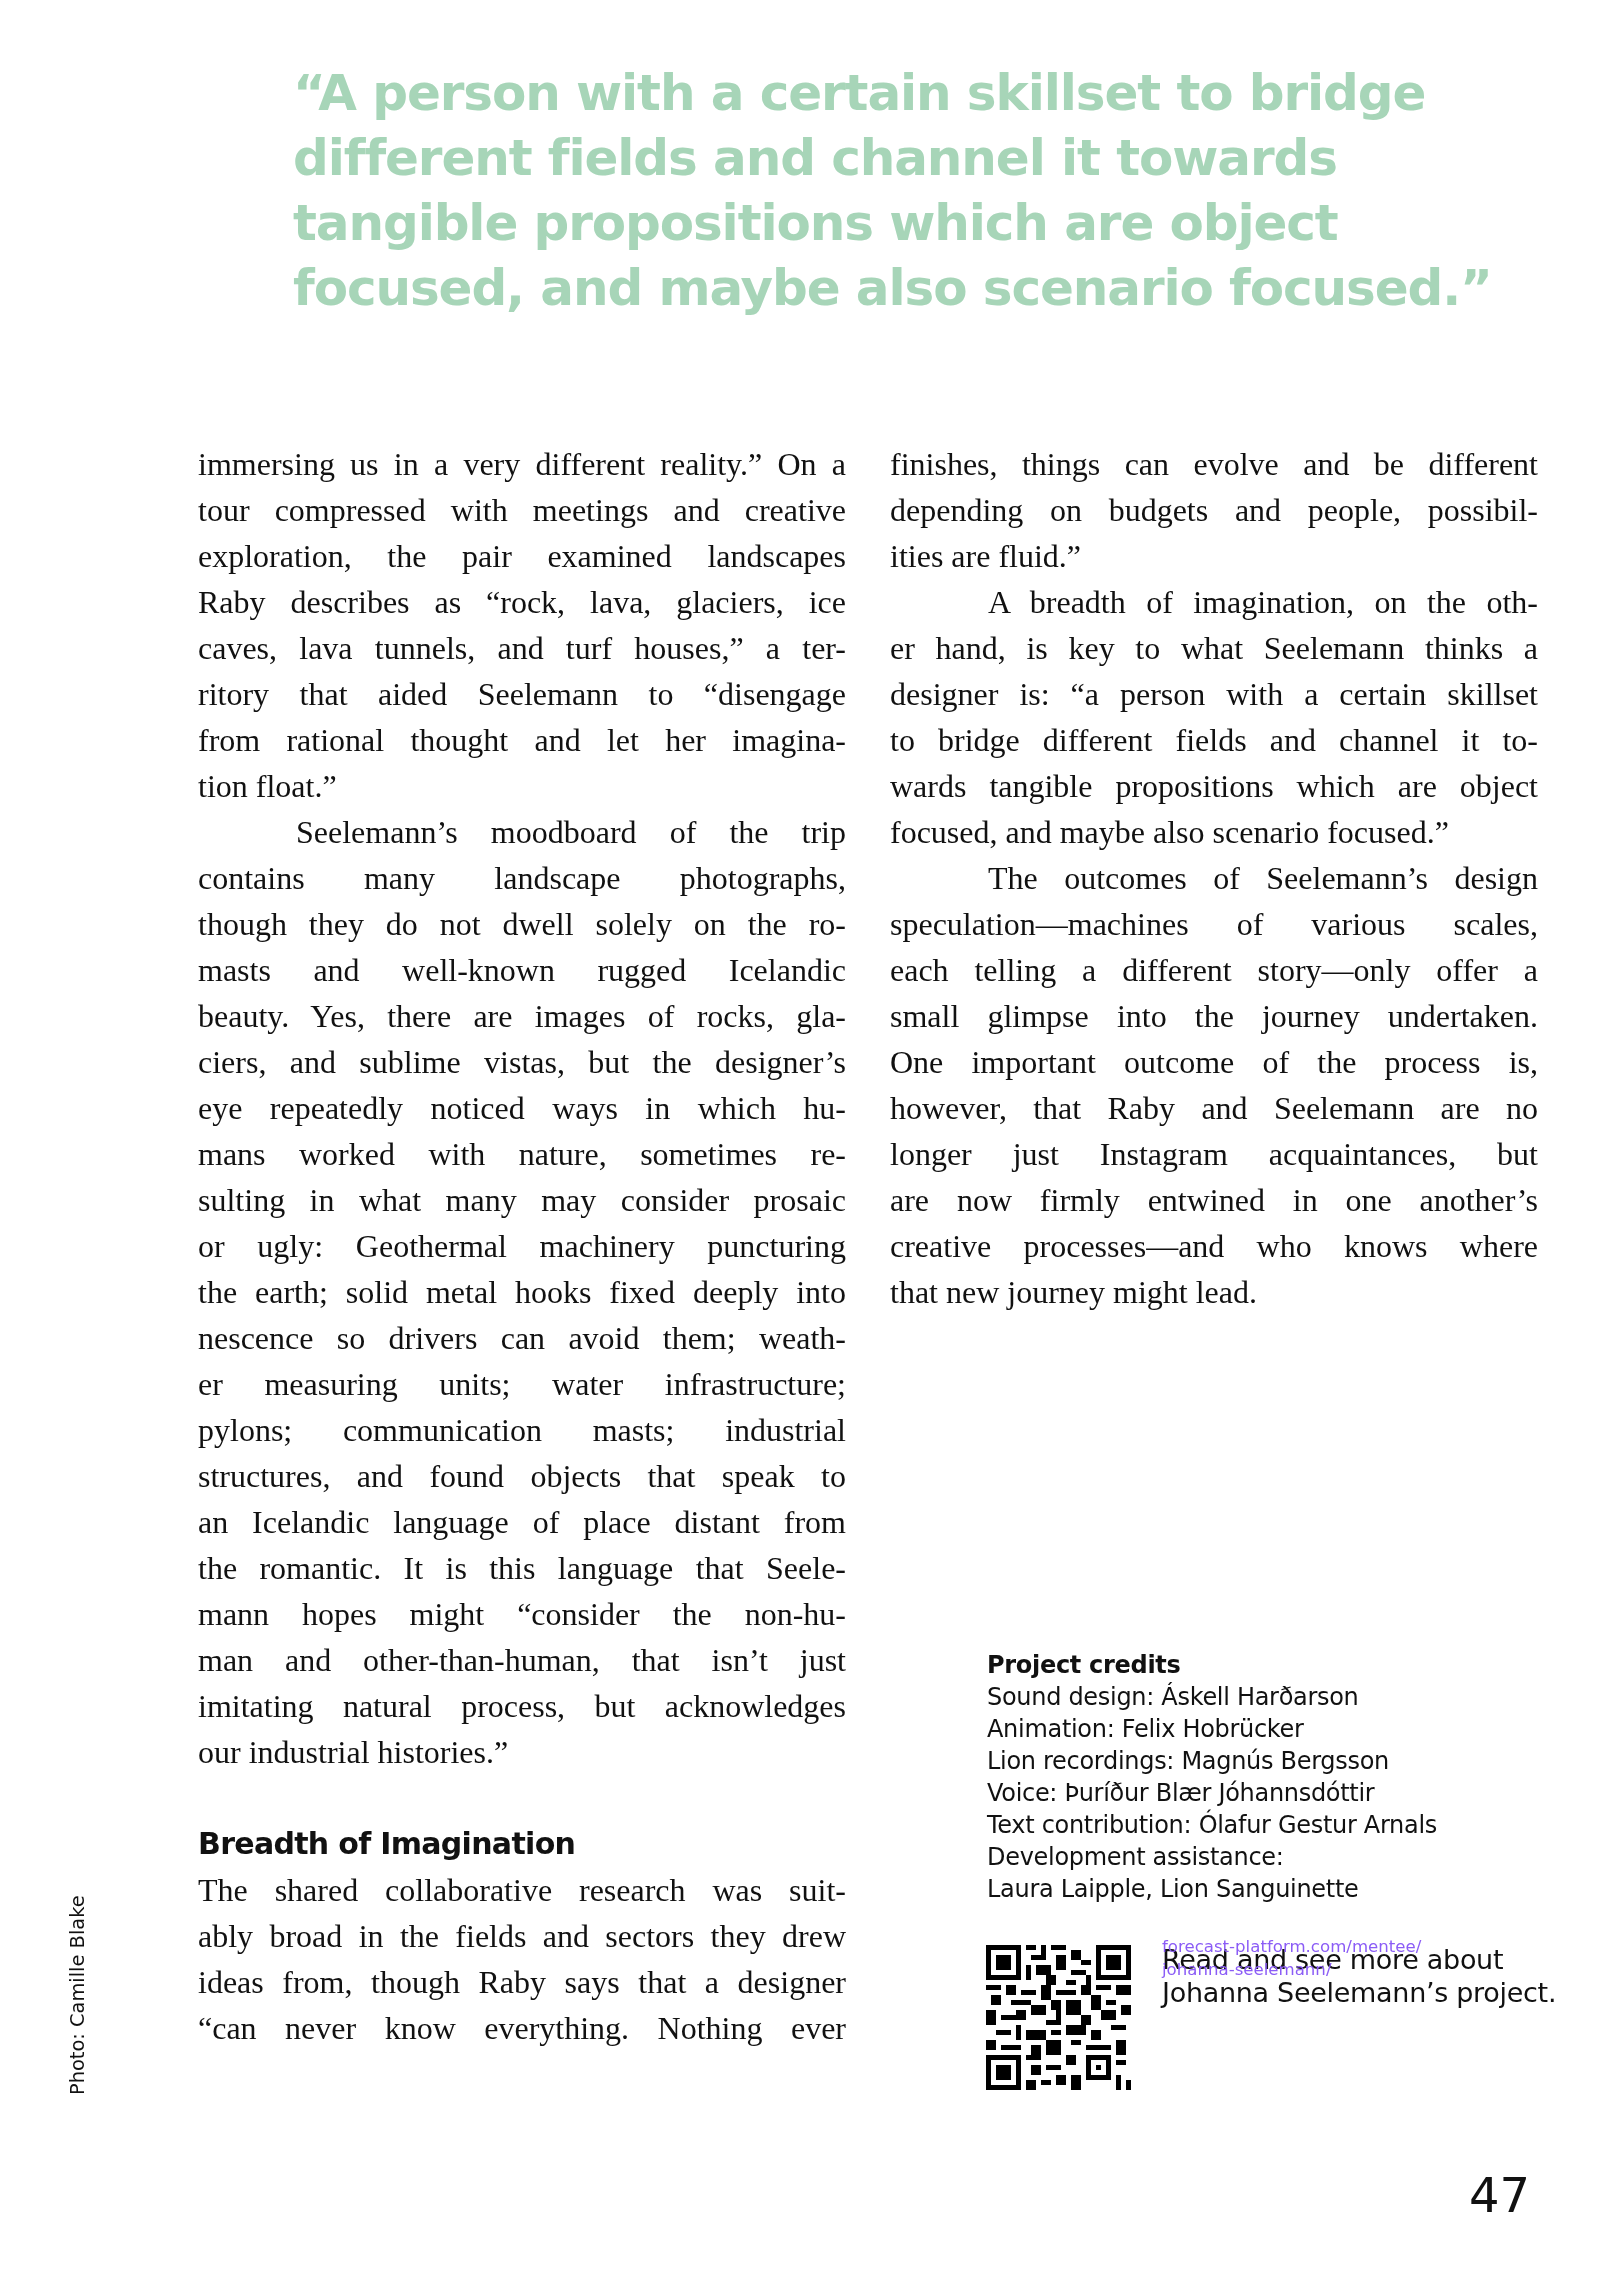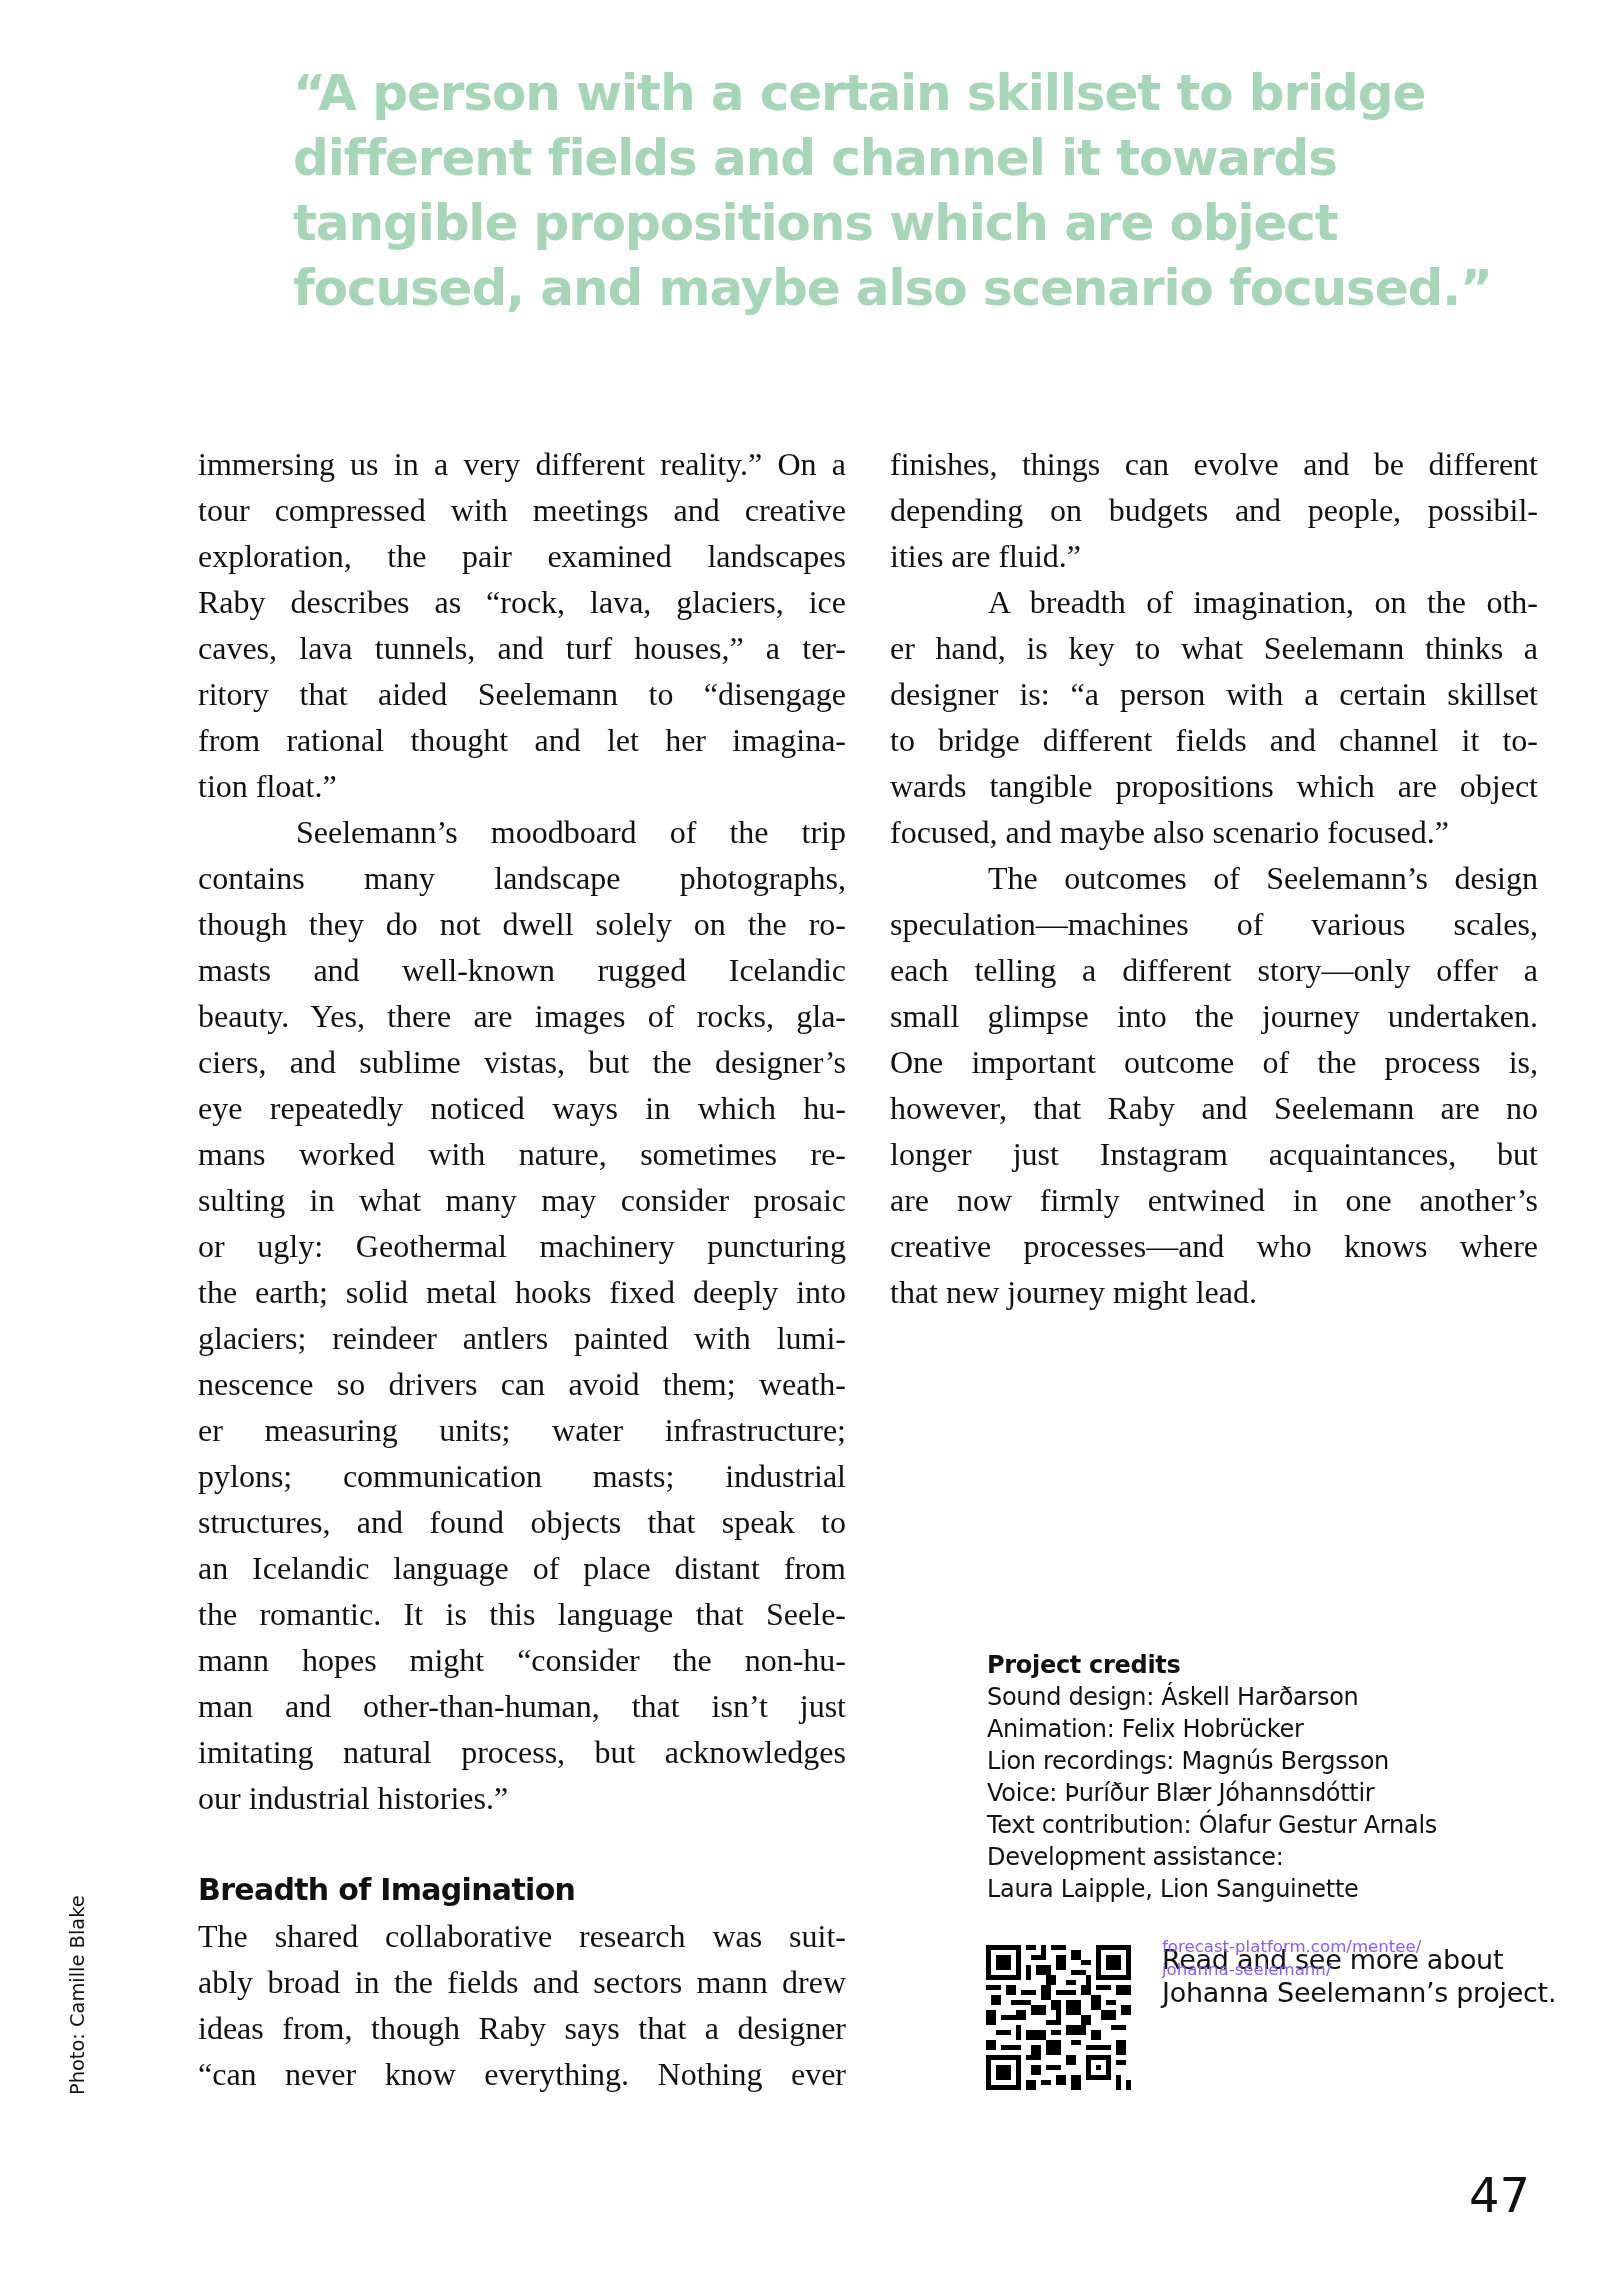--- a/index.html
+++ b/index.html
@@ -93,36 +93,35 @@
     <span class="line">contains many landscape photographs,</span>
     <span class="line">though they do not dwell solely on the ro-</span>
     <span class="line">masts and well-known rugged Icelandic</span>
     <span class="line">beauty. Yes, there are images of rocks, gla-</span>
     <span class="line">ciers, and sublime vistas, but the designer’s</span>
     <span class="line">eye repeatedly noticed ways in which hu-</span>
     <span class="line">mans worked with nature, sometimes re-</span>
     <span class="line">sulting in what many may consider prosaic</span>
     <span class="line">or ugly: Geothermal machinery puncturing</span>
     <span class="line">the earth; solid metal hooks fixed deeply into</span>
-    <span class="line">glaciers; reindeer antlers painted with lumi-</span>
     <span class="line">nescence so drivers can avoid them; weath-</span>
     <span class="line">er measuring units; water infrastructure;</span>
     <span class="line">pylons; communication masts; industrial</span>
     <span class="line">structures, and found objects that speak to</span>
     <span class="line">an Icelandic language of place distant from</span>
     <span class="line">the romantic. It is this language that Seele-</span>
     <span class="line">mann hopes might “consider the non-hu-</span>
     <span class="line">man and other-than-human, that isn’t just</span>
     <span class="line">imitating natural process, but acknowledges</span>
     <span class="line last">our industrial histories.”</span>
   </div>
   <span class="heading">Breadth of Imagination</span>
   <div>
     <span class="line">The shared collaborative research was suit-</span>
-    <span class="line">ably broad in the fields and sectors mann drew</span>
+    <span class="line">ably broad in the fields and sectors they drew</span>
     <span class="line">ideas from, though Raby says that a designer</span>
     <span class="line">“can never know everything. Nothing ever</span>
   </div>
 </div>
 
 <div class="col col-right">
   <div>
     <span class="line">finishes, things can evolve and be different</span>
     <span class="line">depending on budgets and people, possibil-</span>
     <span class="line last">ities are fluid.”</span>

